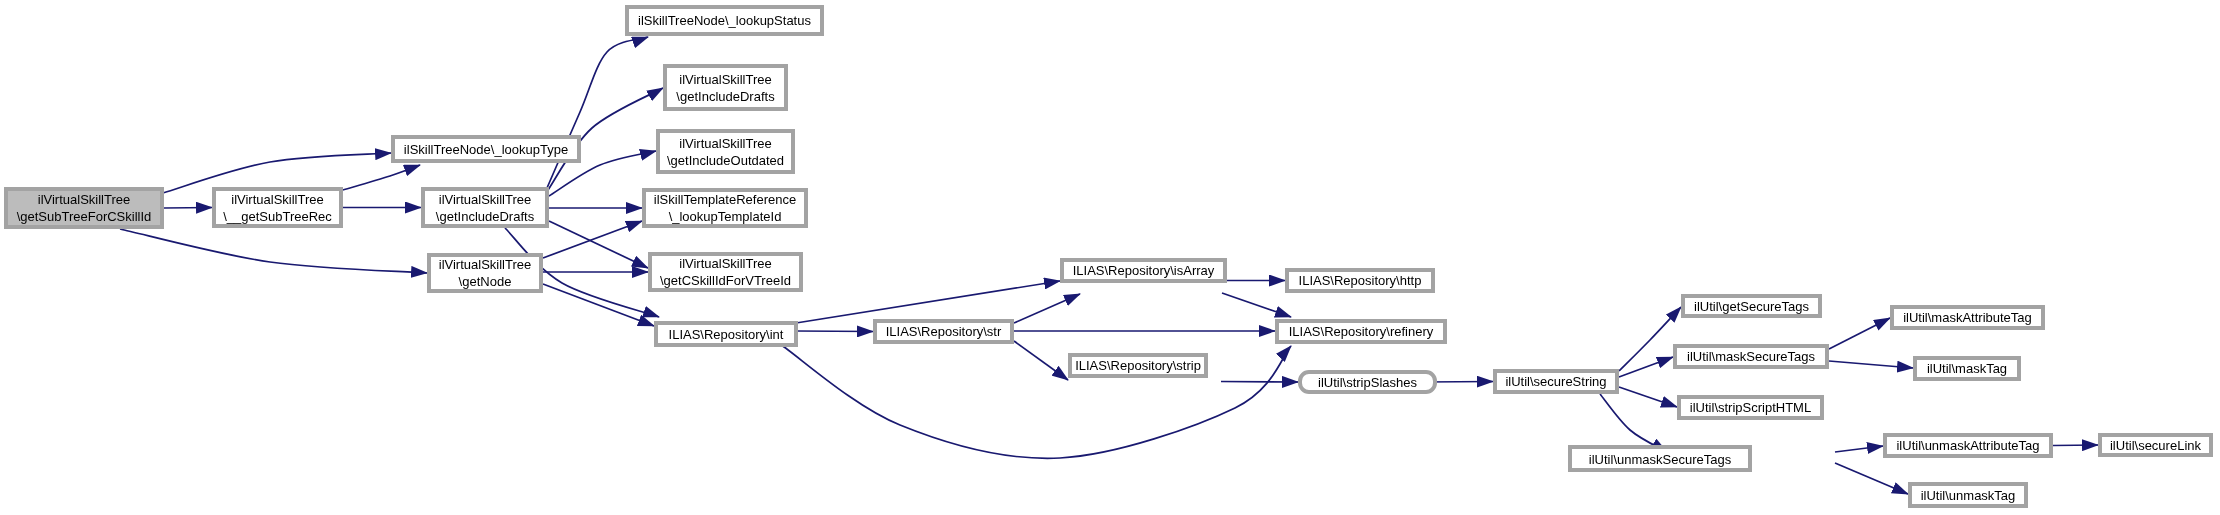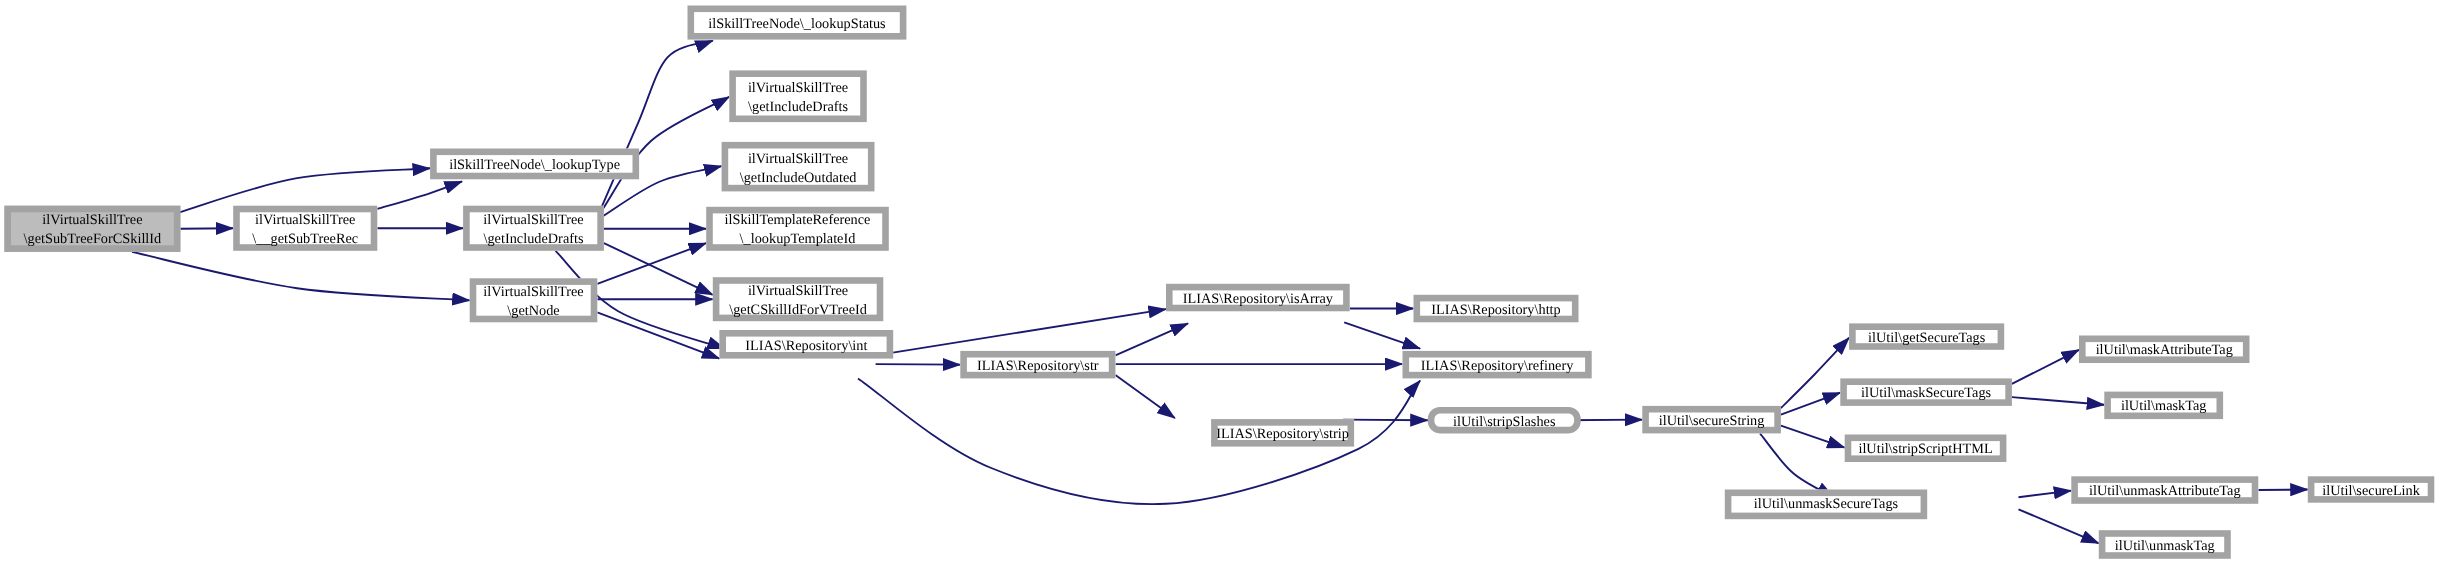--- a/index.html
+++ b/index.html
@@ -8,32 +8,31 @@
     width: 2220px;
     height: 515px;
     background: #ffffff;
     font-family: "Liberation Sans", "DejaVu Sans", sans-serif;
     overflow: hidden;
   }
   #edge-layer { position: absolute; left: 0; top: 0; }
   .node {
     position: absolute;
     box-sizing: border-box;
-    border: 6px solid #a3a3a3;
+    border: 4px solid #a3a3a3;
     background: #ffffff;
     color: #000000;
     display: flex;
     flex-direction: column;
     align-items: center;
     justify-content: center;
     font-size: 13px;
     line-height: 17px;
     white-space: nowrap;
     cursor: pointer;
-    font-family: Liberation Serif, serif;
   }
   .node.highlight { background: #bcbcbc; }
   .node span { display: block; }
 </style>
 </head>
 <body>
 
 <div id="canvas">
   <svg id="edge-layer" width="2220" height="515" xmlns="http://www.w3.org/2000/svg">
     <defs>
@@ -109,36 +108,36 @@
         <span>\getIncludeOutdated</span>
       </div>
       <div class="node" style="left: 642px; top: 188px; width: 166px; height: 40px;">
         <span>ilSkillTemplateReference</span>
         <span>\_lookupTemplateId</span>
       </div>
       <div class="node" style="left: 648px; top: 252px; width: 155px; height: 40px;">
         <span>ilVirtualSkillTree</span>
         <span>\getCSkillIdForVTreeId</span>
       </div>
-      <div class="node" style="left: 654px; top: 300px; width: 158px; height: 26px;">
+      <div class="node" style="left: 654px; top: 321px; width: 144px; height: 26px;">
         <span>ILIAS\Repository\int</span>
       </div>
       <div class="node" style="left: 873px; top: 319px; width: 141px; height: 25px;">
         <span>ILIAS\Repository\str</span>
       </div>
       <div class="node" style="left: 1060px; top: 258px; width: 167px; height: 25px;">
         <span>ILIAS\Repository\isArray</span>
       </div>
       <div class="node" style="left: 1285px; top: 268px; width: 150px; height: 25px;">
         <span>ILIAS\Repository\http</span>
       </div>
       <div class="node" style="left: 1275px; top: 319px; width: 172px; height: 25px;">
         <span>ILIAS\Repository\refinery</span>
       </div>
-      <div class="node" style="left: 1068px; top: 381px; width: 130px; height: 25px; margin-left: 33px;">
+      <div class="node" style="left: 1068px; top: 353px; width: 140px; height: 25px;">
         <span>ILIAS\Repository\strip</span>
       </div>
       <div class="node" style="left: 1298px; top: 370px; width: 139px; height: 24px; border-radius: 11px;">
         <span>ilUtil\stripSlashes</span>
       </div>
       <div class="node" style="left: 1493px; top: 369px; width: 126px; height: 25px;">
         <span>ilUtil\secureString</span>
       </div>
       <div class="node" style="left: 1681px; top: 294px; width: 141px; height: 24px;">
         <span>ilUtil\getSecureTags</span>

